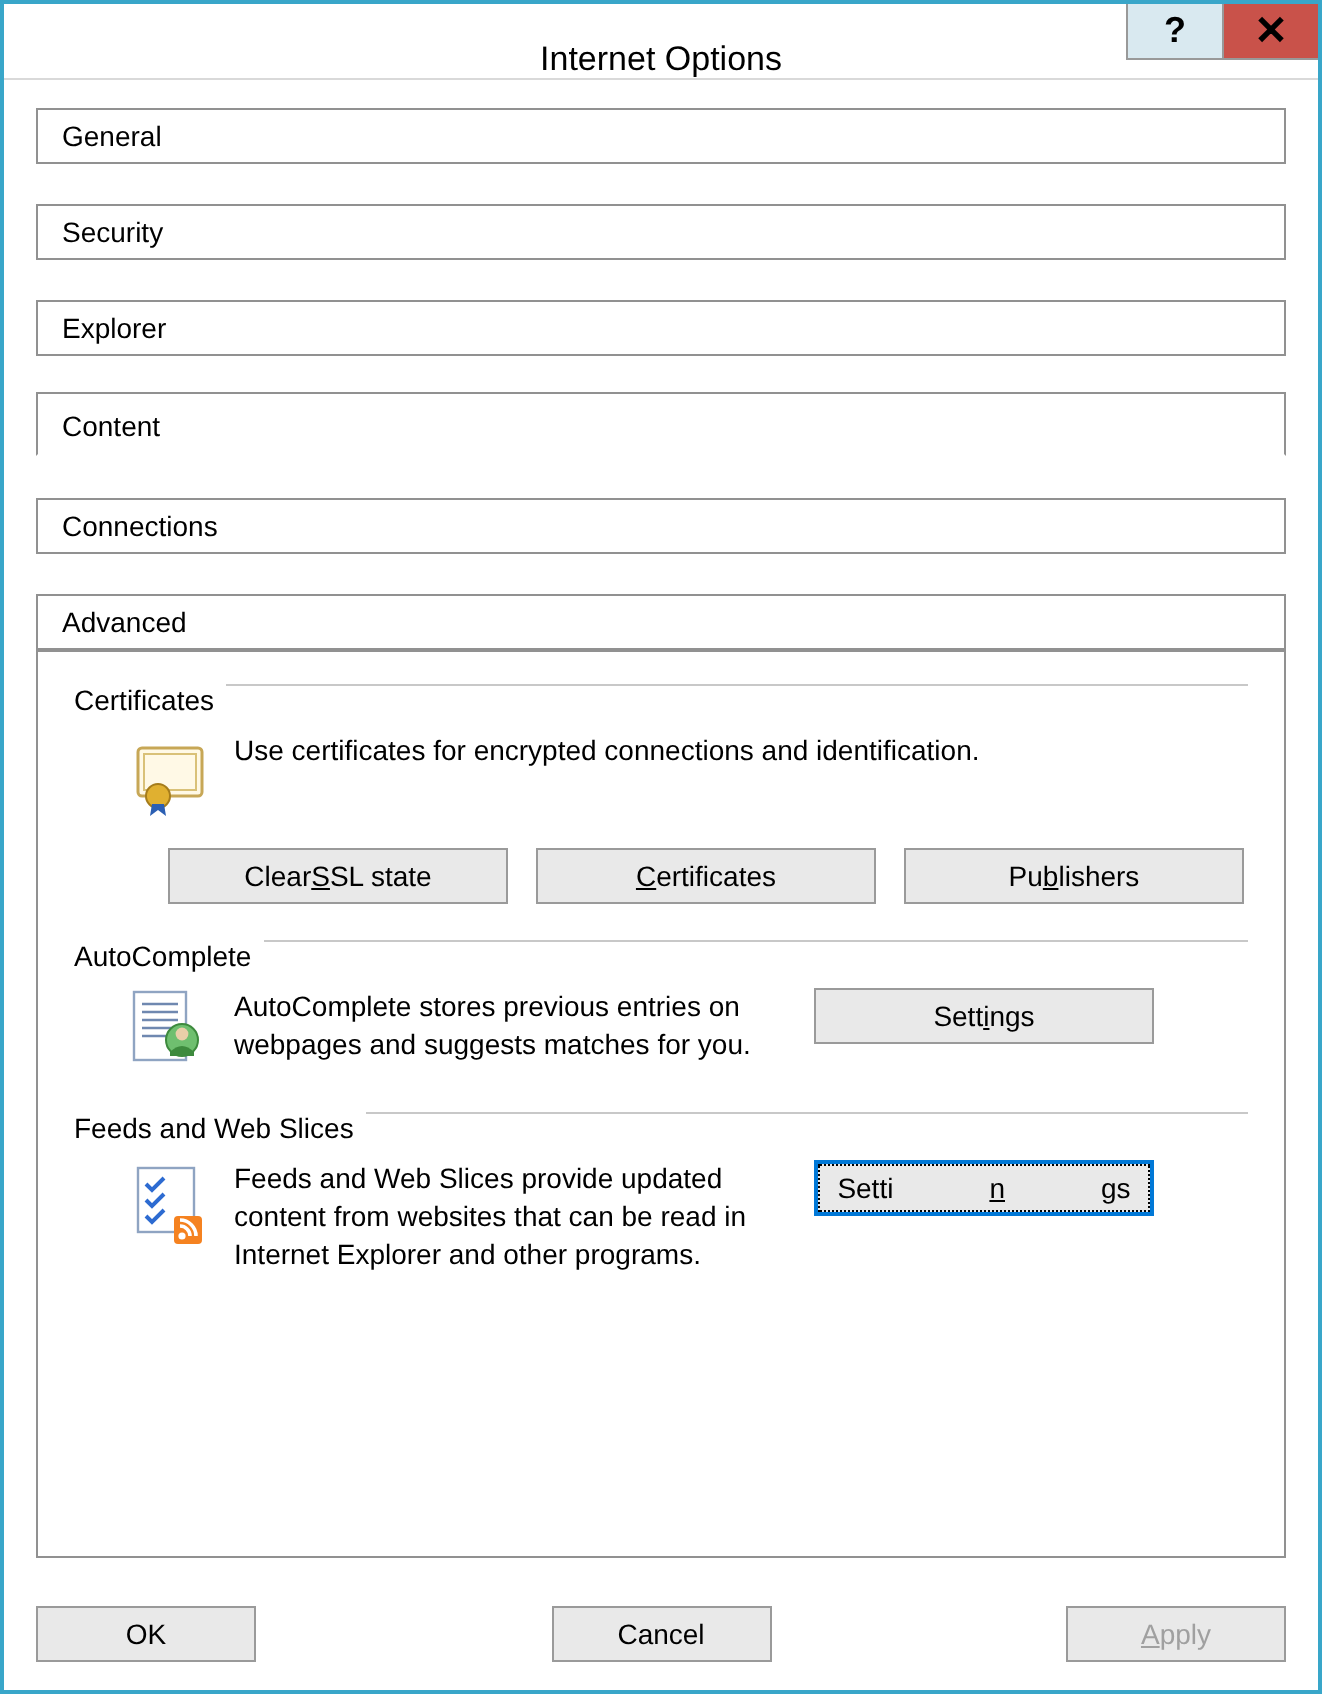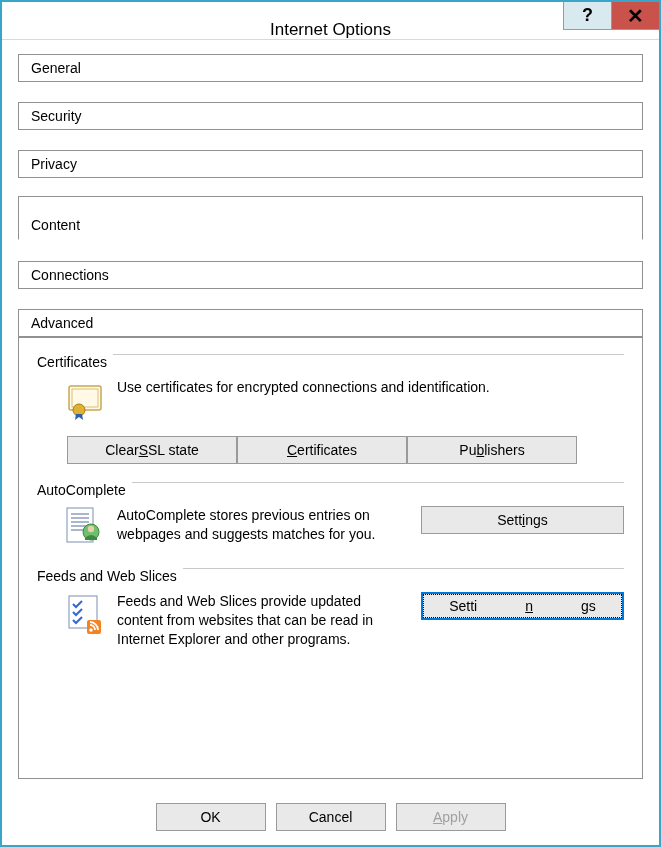--- a/index.html
+++ b/index.html
@@ -73,21 +73,21 @@
     border: 1px solid #919191;
     background: #fff;
     padding: 5px 12px 5px 12px;
     font-size: 14px;
     position: relative;
     cursor: default;
   }
   .tab.active {
     border-bottom: 1px solid #fff;
     margin-bottom: -1px;
-    padding-top: 20px;
+    padding-top: 8px;
     padding-bottom: 6px;
     top: -2px;
     z-index: 3;
   }
   .tab-panel {
     border: 1px solid #919191;
     flex: 1;
     padding: 16px 18px 12px 18px;
     background: #fff;
   }
@@ -148,29 +148,30 @@
     outline: 1px dotted #000;
     outline-offset: -3px;
     border: 2px solid #0078d7;
     gap: 48px;
   }
   .button.disabled {
     color: #a0a0a0;
   }
   .cert-buttons {
     display: flex;
+    gap: 14px;
     margin-top: 14px;
-    margin-left: 4px;
+    margin-left: 21px;
   }
   .cert-buttons .button { width: 170px; }
-  .side-button { width: 203px; margin-left: 14px; }
+  .side-button { width: 170px; }
 
   .dialog-footer {
     display: flex;
-    justify-content: center;
+    justify-content: space-between;
     gap: 10px;
     padding: 12px 16px 14px 16px;
   }
   .dialog-footer .button { width: 110px; }
 
   .underline { text-decoration: underline; }
 
   
   svg { display: block; }
 </style>
@@ -189,21 +190,21 @@
         <span>✕</span>
       </div>
     </div>
   </div>
 
   <div class="dialog-body">
 
     <div class="tabs">
       <div class="tab"><span>General</span></div>
       <div class="tab"><span>Security</span></div>
-      <div class="tab"><span>Privacy</span></div>
+      <div class="tab"><span>Explorer</span></div>
       <div class="tab active"><span>Content</span></div>
       <div class="tab"><span>Connections</span></div>
       <div class="tab"><span>Advanced</span></div>
     </div>
 
     <div class="tab-panel">
 
       <div class="group">
         <div class="group-header">
           <span class="group-label">Certificates</span>

